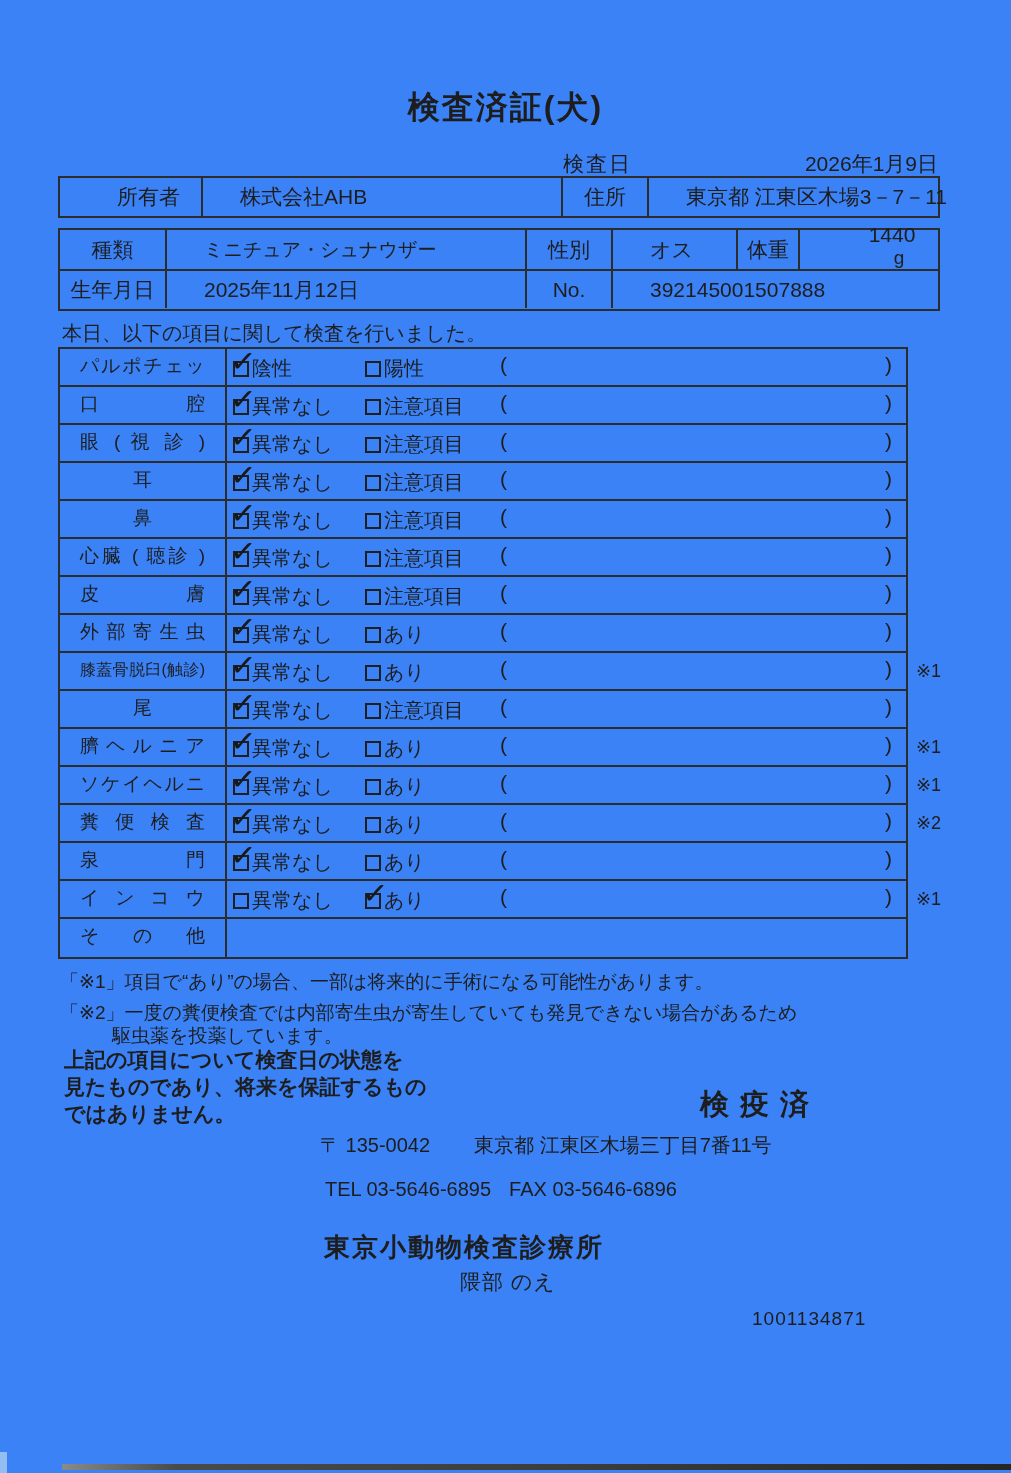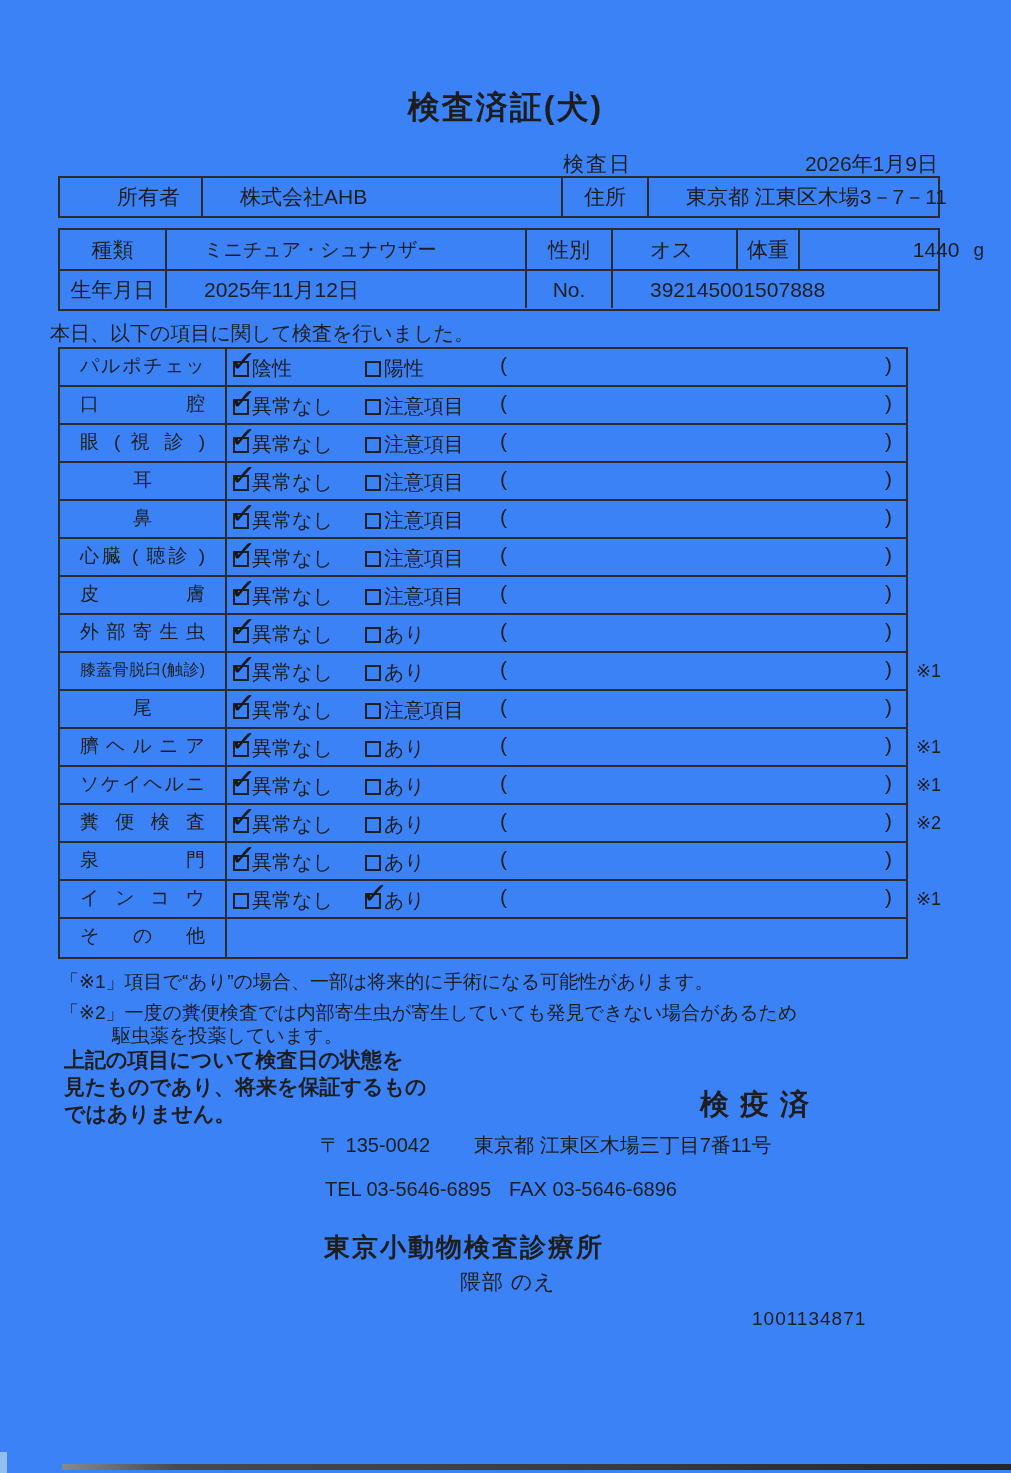--- a/index.html
+++ b/index.html
@@ -16,36 +16,36 @@
   .exam-date-label { position:absolute; left:563px; top:150px; font-size:21px; letter-spacing:2px; }
   .exam-date-value { position:absolute; left:790px; top:150px; width:148px; text-align:right; font-size:21px; }
 
   .tbl { position:absolute; left:58px; width:882px; border:2px solid #2c2c2c; }
   .trow { display:flex; height:40px; }
   .trow + .trow { border-top:2px solid #2c2c2c; }
   .cell { border-right:2px solid #2c2c2c; display:flex; align-items:center; font-size:21px; height:100%; }
   .cell.last { border-right:none; }
   .cell.lab { justify-content:center; }
   .cell.val { justify-content:flex-start; padding-left:9px;margin-left:28px; }
-  .cell.num { justify-content:flex-end; padding-right:14px; }
+  .cell.num { justify-content:flex-end; padding-right:14px;flex-direction:column; }
   .owner { top:176px; height:42px; }
   .owner .trow { height:38px;padding-left:36px; }
   .pet { top:228px; height:83px; }
   .pet .trow { height:39px; }
   .w107 { width:107px; min-width:107px; }
   .w332 { width:332px; min-width:332px; }
   .w86  { width:86px;  min-width:86px; }
   .w97  { width:97px;  min-width:97px; }
   .w62  { width:62px;  min-width:62px; }
   .w198 { width:198px; min-width:198px; }
   .w357 { width:357px; min-width:357px; }
   .breed { font-size:19px; }
   .unit { font-size:19px; margin-left:14px; }
 
-  .intro { position:absolute; left:50px; top:320px; font-size:20px; }
+  .intro { position:absolute; left:62px; top:320px; font-size:20px; }
 
   .check-table { position:absolute; left:58px; top:347px; width:850px; border:2px solid #2c2c2c; }
   .crow { position:relative; display:flex; height:38px; border-bottom:2px solid #2c2c2c; }
   .crow:last-child { border-bottom:none; }
   .crow .lab {
     width:167px; min-width:167px; border-right:2px solid #2c2c2c;
     padding:0 20px; font-size:19px; line-height:33px;
     text-align:justify; text-align-last:justify; text-justify:inter-character;
     overflow:hidden;
   }

